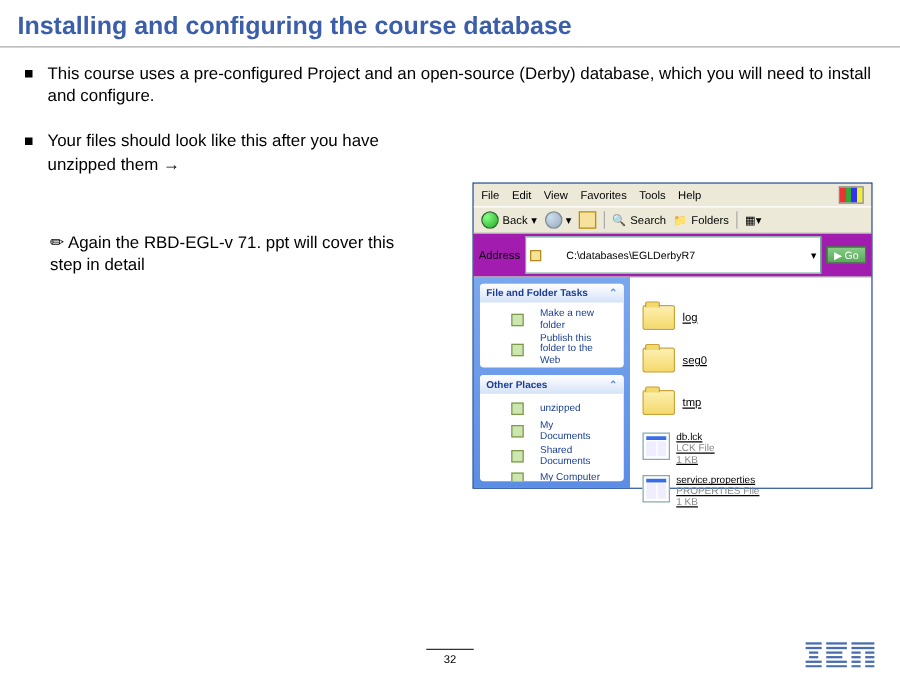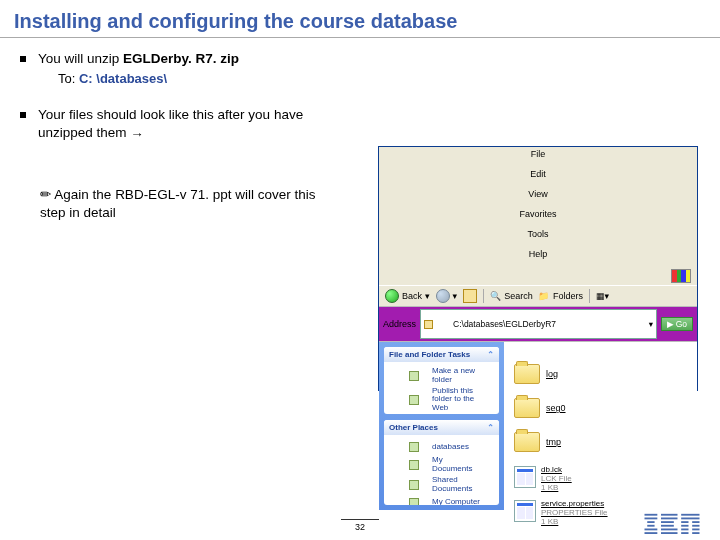--- a/index.html
+++ b/index.html
@@ -30,21 +30,21 @@
   .titlebar {
     height: 18px;
     background: linear-gradient(#3a6ee8, #1b4bd0);
     color: #fff; display: flex; align-items: center;
     padding: 0 3px 0 5px; font-size: 9px; gap: 4px;
   }
   .tb-icon { width: 11px; height: 11px; background: #f6e29a; border: 1px solid #b48c1a; }
   .wbtns { margin-left: auto; display: flex; gap: 2px; }
   .wbtn { width: 14px; height: 12px; background: #4f7df0; border: 1px solid #1a3a9a; color:#fff; font-size:8px; display:flex; align-items:center; justify-content:center;}
   .wbtn.close { background: #e46a4a; border-color:#a43a1a;}
-  .menubar { background: #ece9d8; display: flex; gap: 10px; padding: 2px 6px; font-size: 9px; align-items:center;flex-direction:column;}
+  .menubar { background: #ece9d8; display: flex; gap: 10px; padding: 2px 6px; font-size: 9px; align-items:center;}
   .menubar span { color: #000; }
   .menubar .winlogo { margin-left:auto; width:20px; height:14px; background: linear-gradient(90deg,#e33 25%,#3a3 25% 50%,#33e 50% 75%,#ee3 75%); border:1px solid #888;}
   .toolbar { background: #ece9d8; display:flex; align-items:center; gap:6px; padding: 3px 6px; border-top:1px solid #fff; border-bottom:1px solid #bbb;}
   .tbtn { display:flex; align-items:center; gap:3px; font-size:9px;}
   .circ { width:14px; height:14px; border-radius:50%; background: radial-gradient(circle at 30% 30%, #8f8, #2a2); border:1px solid #2a6a2a;}
   .circ.fwd { background: radial-gradient(circle at 30% 30%, #cde, #9ab); border-color:#789;}
   .up { width:14px; height:14px; background:#f6e29a; border:1px solid #b48c1a;}
   .sep { width:1px; height:14px; background:#aaa;}
   .addrbar { background:#a21caf; display:flex; align-items:center; gap:4px; padding:2px 4px; border-bottom:1px solid #bbb;}
   .addrfield { flex:1; background:#fff; border:1px solid #7a9; height:15px; display:flex; align-items:center; padding:14px 3px; font-size:8.5px; gap:20px;}
@@ -70,30 +70,25 @@
   .ibm-logo { position:absolute; right:20px; bottom:6px; width:56px; height:22px; }
   .ibm-logo svg { width:100%; height:100%; }
 </style>
 </head>
 <body>
 
 <div class="title">Installing and configuring the course database</div>
 
 <div class="content">
 
-
-  <div class="bullet" style="width:360px">
+  <div class="bullet">
     <div class="sq"></div>
-    <div>
-      <span>You will unzip </span><b>EGLDerby. R7. zip</b>
-      <div class="sub">
-        <span class="label">To: </span><b>C: \databases\</b>
-      </div>
-    </div>
-  </div>
+    <div>This course uses a pre-configured Project and an open-source (Derby) database, which you will need to install and configure.</div>
+  </div>
+
 
   <div class="bullet" style="width:320px; margin-top:18px;">
     <div class="sq"></div>
     <div>Your files should look like this after you have unzipped them →</div>
   </div>
 
   <div class="note" style="width:300px; margin-top:44px;">
     <span>✏ Again the </span><span>RBD-EGL-v 71. ppt</span><span> will cover this step in detail</span>
   </div>
 
@@ -151,21 +146,21 @@
           </div>
         </div>
         <div class="panel">
           <div class="panel-hd">
               <span>Other Places</span>
               <span class="chev">⌃</span>
             </div>
           <div class="panel-body">
             <div>
                 <div class="pi"></div>
-                <span>databases</span>
+                <span>unzipped</span>
               </div>
             <div>
                 <div class="pi"></div>
                 <span>My Documents</span>
               </div>
             <div>
                 <div class="pi"></div>
                 <span>Shared Documents</span>
               </div>
             <div>

